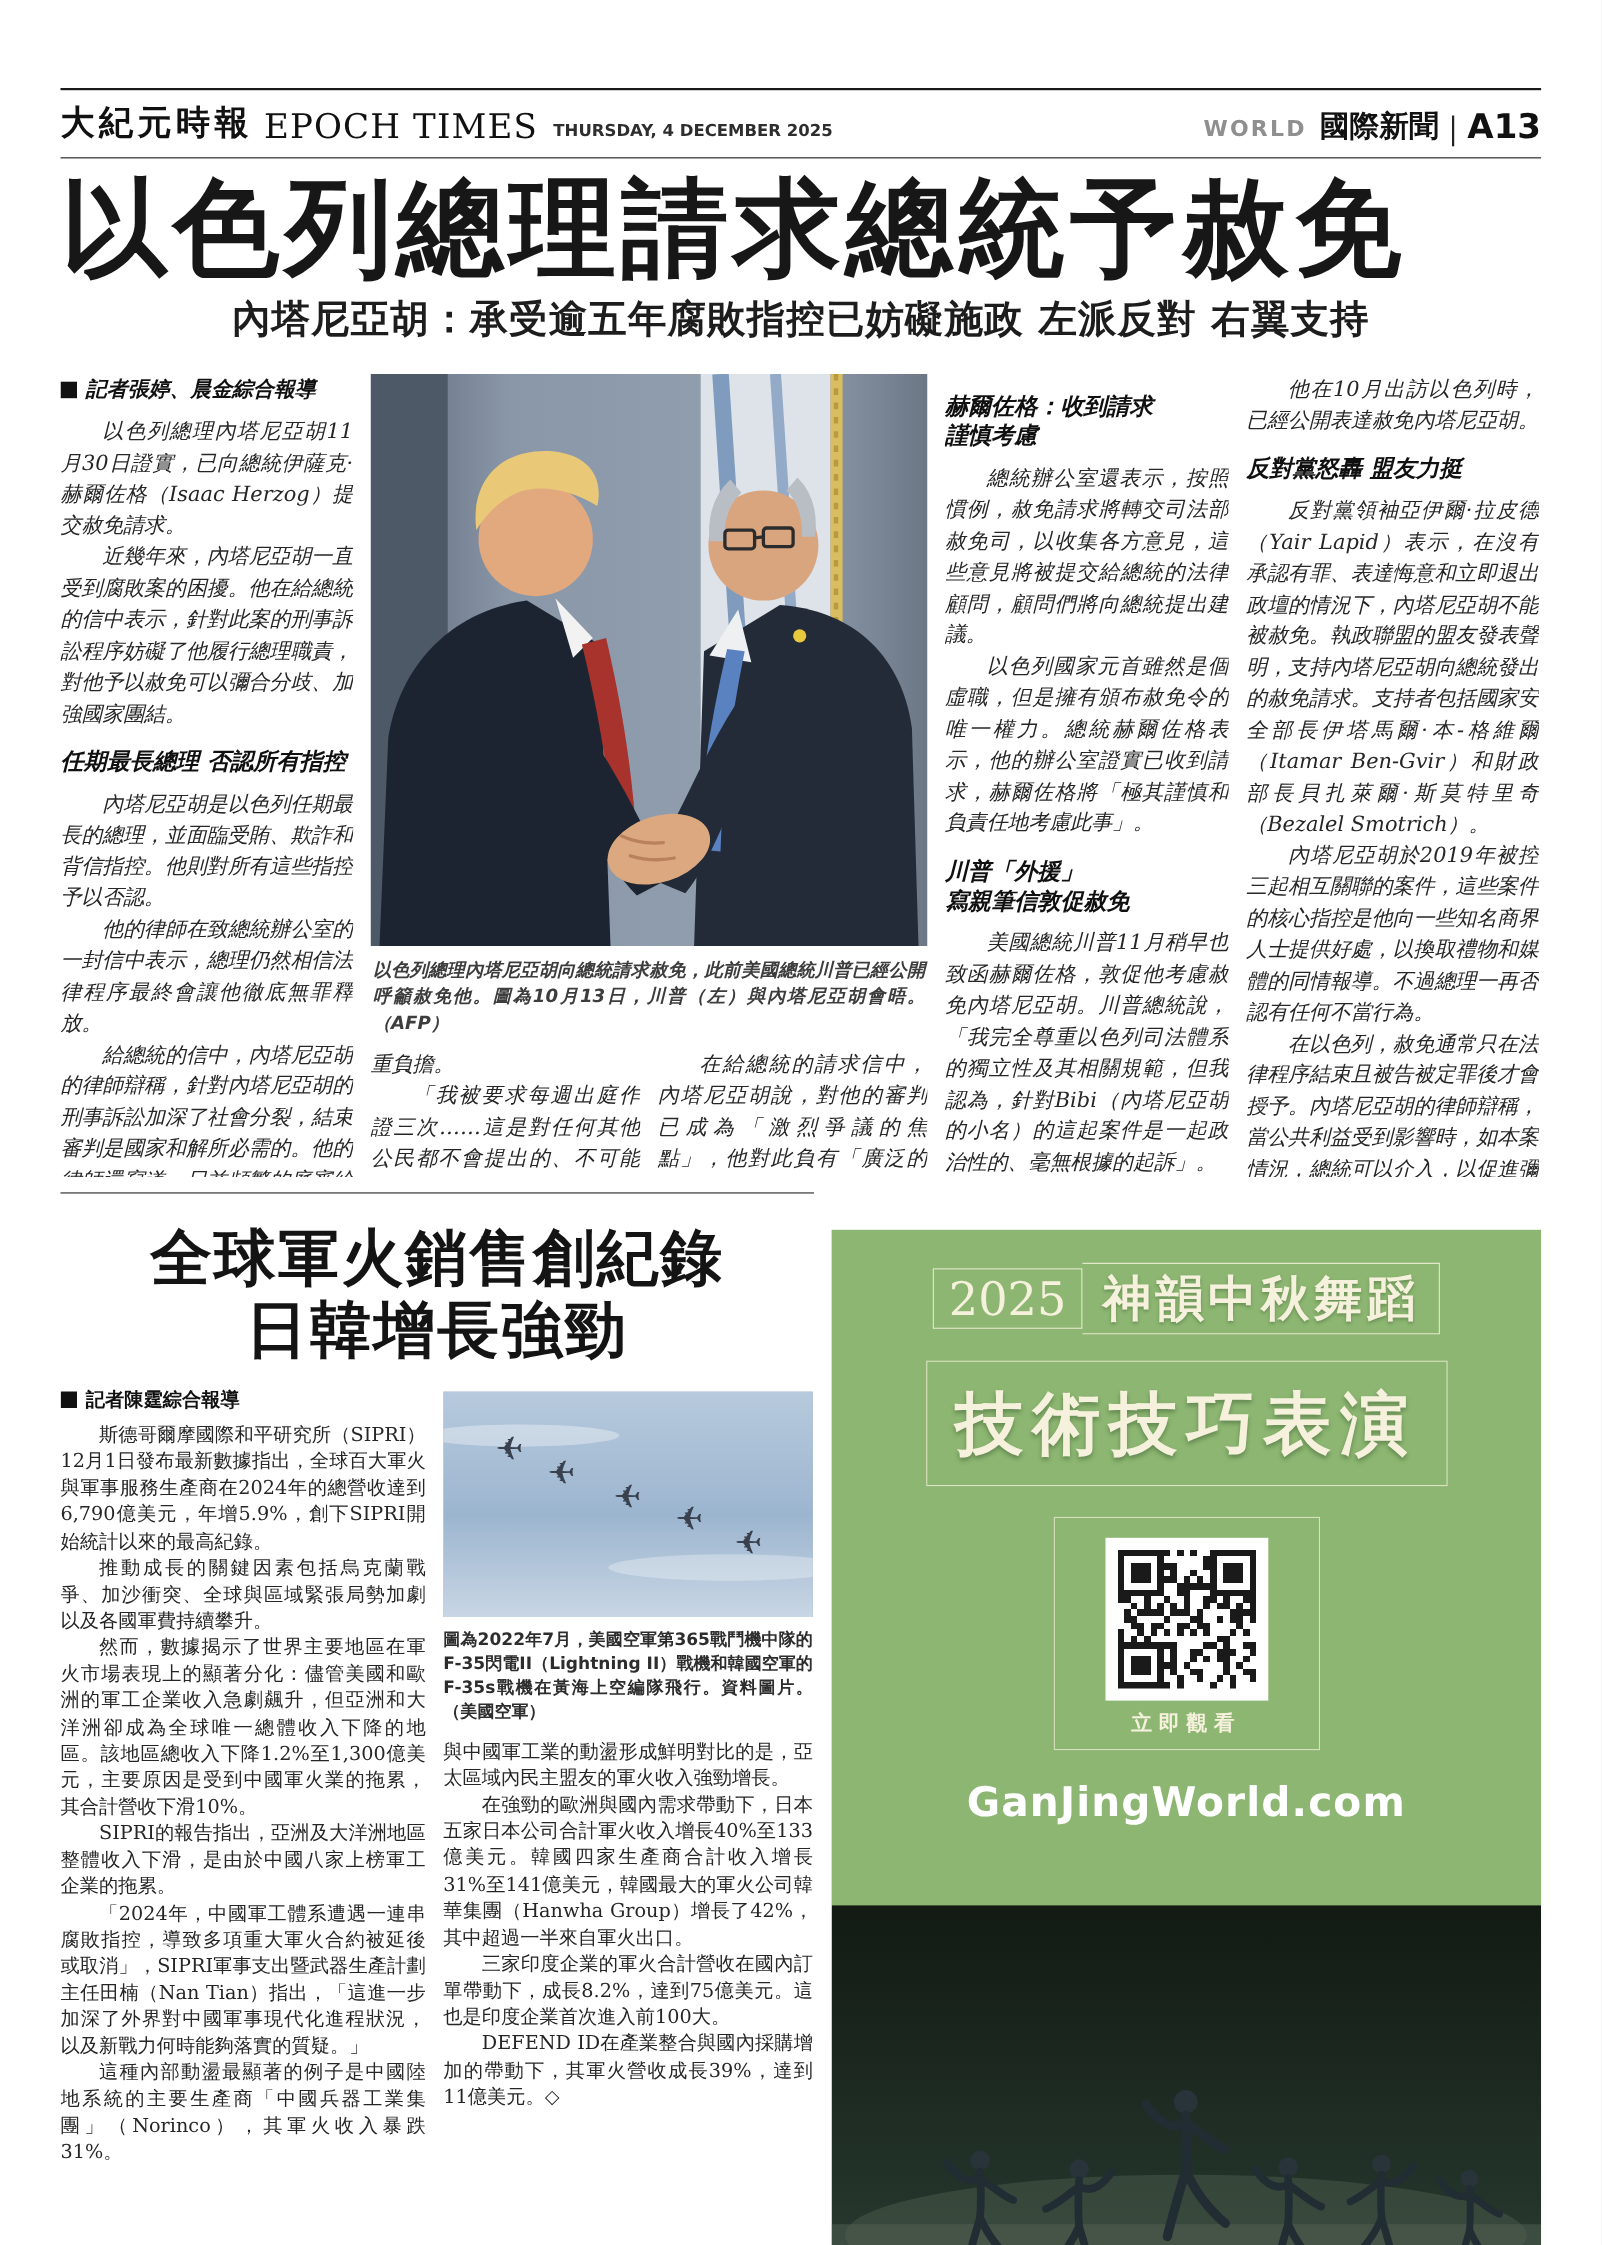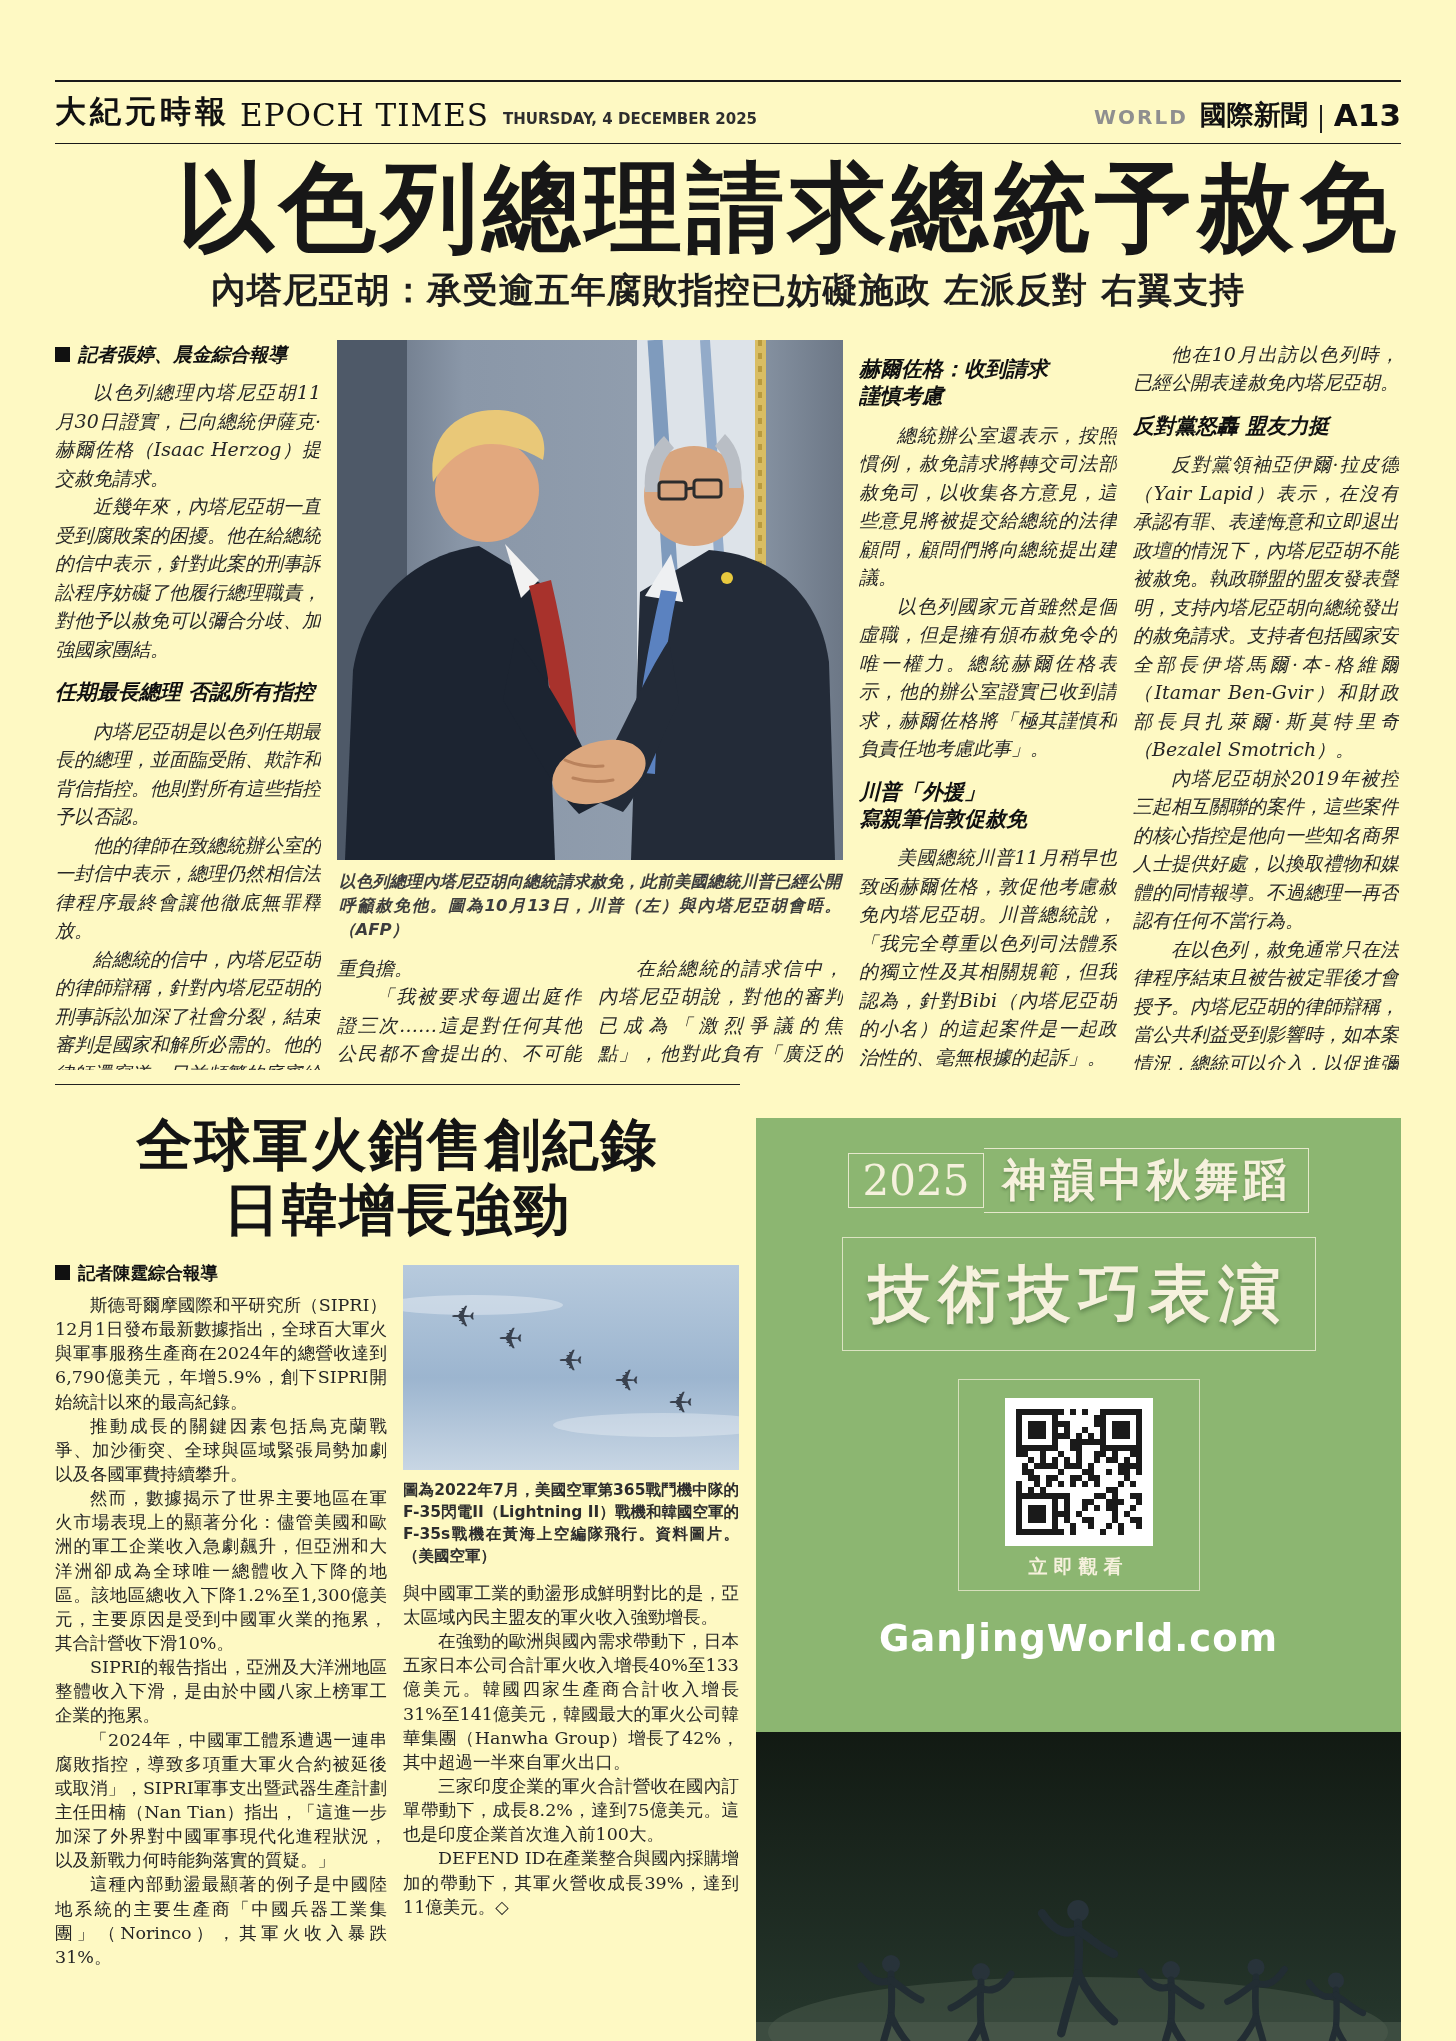--- a/index.html
+++ b/index.html
@@ -1,19 +1,19 @@
 <!DOCTYPE html>
 <html><head>
 <meta charset="utf-8">
 <style>
   * { box-sizing: border-box; }
   html,body { margin:0; padding:0; }
   body { background:#e8e8e8; }
   .page {
-    width:1456px; height:2041px; margin:0 auto; background:#fef9c3;
+    width:1456px; height:2041px; margin:0 auto; background:#ffffff;
     position:relative; overflow:hidden; color:#222;
     font-family:"DejaVu Serif","Liberation Serif",serif;
   }
   .content { margin:0 55px; }
 
   
   .rule-top { border-top:2px solid #1a1a1a; margin-top:80px; }
   .rule-mid { border-top:1.5px solid #1a1a1a; }
   .masthead { display:flex; justify-content:space-between; align-items:flex-end; padding:9px 0 10px; }
   .mast-left { display:flex; align-items:flex-end; }
@@ -21,21 +21,21 @@
   .mast-en { font-size:31px; margin-left:10px; letter-spacing:1px; color:#111; }
   .mast-date { font-family:"DejaVu Sans","Liberation Sans",sans-serif; font-size:15px; font-weight:bold; color:#2e2e2e; margin-left:14px; padding-bottom:5px; }
   .mast-right { display:flex; align-items:flex-end; gap:12px; }
   .sec-en { font-family:"DejaVu Sans","Liberation Sans",sans-serif; font-weight:bold; font-size:20px; color:#8f8f8f; letter-spacing:2px; padding-bottom:4px; }
   .sec-cn { font-family:Liberation Serif, serif; font-weight:900; font-size:27px; color:#111; }
   .sec-div { width:2px; height:28px; background:#222; }
   .page-no { font-family:"DejaVu Sans","Liberation Sans",sans-serif; font-weight:900; font-size:31px; color:#111; }
 
   
   h1.a1-headline {
-    margin:14px 0 10px; text-align:right; font-size:97px; line-height:1.02;
+    margin:14px 0 10px; text-align:left; font-size:97px; line-height:1.02;
     font-weight:900; color:#171717; letter-spacing:5px; font-family:"DejaVu Serif","Liberation Serif",serif;
   }
   h2.a1-subheadline {
     margin:0 0 26px; text-align:center; font-size:35px; font-weight:bold; color:#1d1d1d;
     font-family:"DejaVu Sans","Liberation Sans",sans-serif; letter-spacing:1px;
   }
   .a1-grid {
     display:grid; grid-template-columns:266px 506px 258px 266px; gap:0 16px;
     height:730px; overflow:hidden; font-size:19px; line-height:1.5;font-style:italic;
   }

